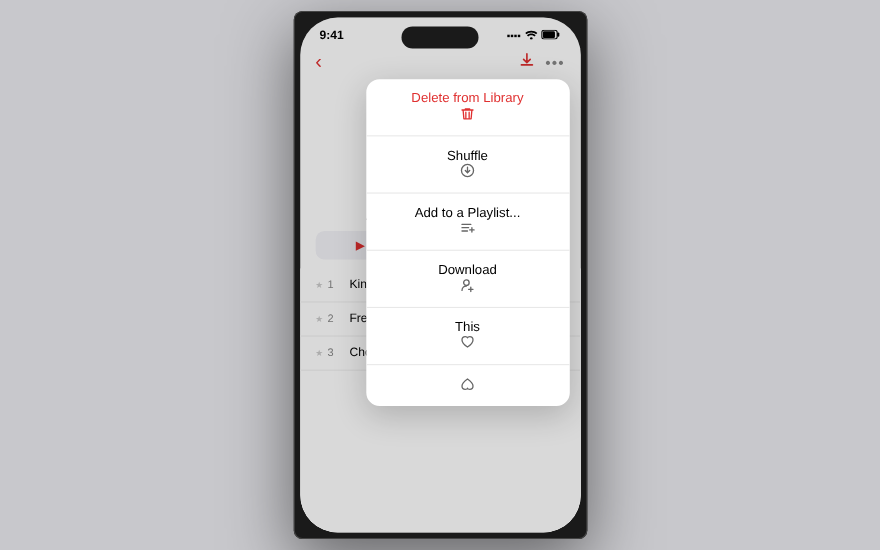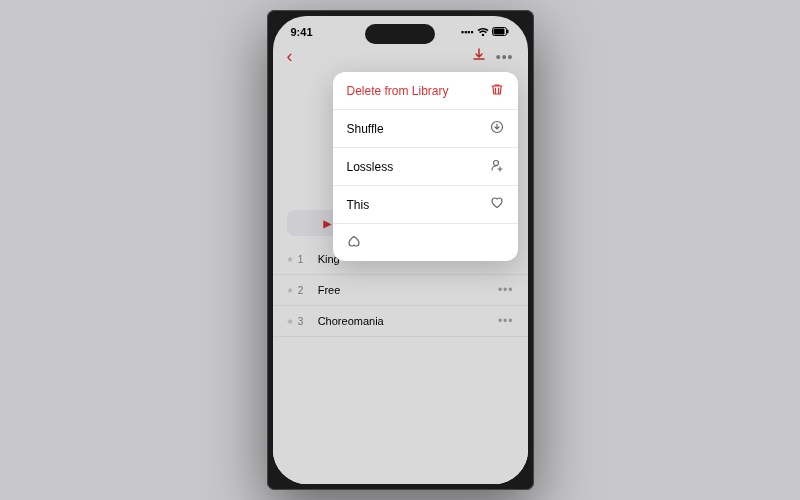--- a/index.html
+++ b/index.html
@@ -257,20 +257,21 @@
       pointer-events: all;
     }
 
     .menu-item {
       display: flex;
       align-items: center;
       justify-content: space-between;
       padding: 10px 14px;
       border-bottom: 0.5px solid #e8e8e8;
       cursor: pointer;
+      flex-direction: column;
     }
 
     .menu-item:last-child {
       border-bottom: none;
     }
 
     .menu-item-label {
       font-size: 12px;
       color: #000;
     }
@@ -403,24 +404,33 @@
         <div class="menu-item">
           <span class="menu-item-label">Shuffle</span>
           <span class="menu-item-icon">
             <svg width="14" height="14" viewBox="0 0 14 14">
                 <circle cx="7" cy="7" r="5.5" stroke="#666" stroke-width="1.2" fill="none"></circle>
                 <path d="M7 4v4M5 7l2 2 2-2" stroke="#666" stroke-width="1.2" fill="none" stroke-linecap="round"></path>
               </svg>
           </span>
         </div>
 
-
-
-        <div class="menu-item">
-          <span class="menu-item-label">Lossless</span>
+        <div class="menu-item">
+          <span class="menu-item-label">Add to a Playlist...</span>
+          <span class="menu-item-icon">
+            <svg width="14" height="14" viewBox="0 0 14 14">
+                <path d="M2 4h8M2 7h6M2 10h5" stroke="#666" stroke-width="1.2" stroke-linecap="round"></path>
+                <path d="M11 7v4M9 9h4" stroke="#666" stroke-width="1.2" stroke-linecap="round"></path>
+              </svg>
+          </span>
+        </div>
+
+
+        <div class="menu-item">
+          <span class="menu-item-label">Download</span>
           <span class="menu-item-icon">
             <svg width="14" height="14" viewBox="0 0 14 14">
                 <circle cx="6" cy="5" r="2.5" stroke="#666" stroke-width="1.2" fill="none"></circle>
                 <path d="M2 12c0-2.2 1.8-4 4-4" stroke="#666" stroke-width="1.2" fill="none" stroke-linecap="round"></path>
                 <path d="M10 9v4M8 11h4" stroke="#666" stroke-width="1.2" stroke-linecap="round"></path>
               </svg>
           </span>
         </div>
 
         <div class="menu-item">

